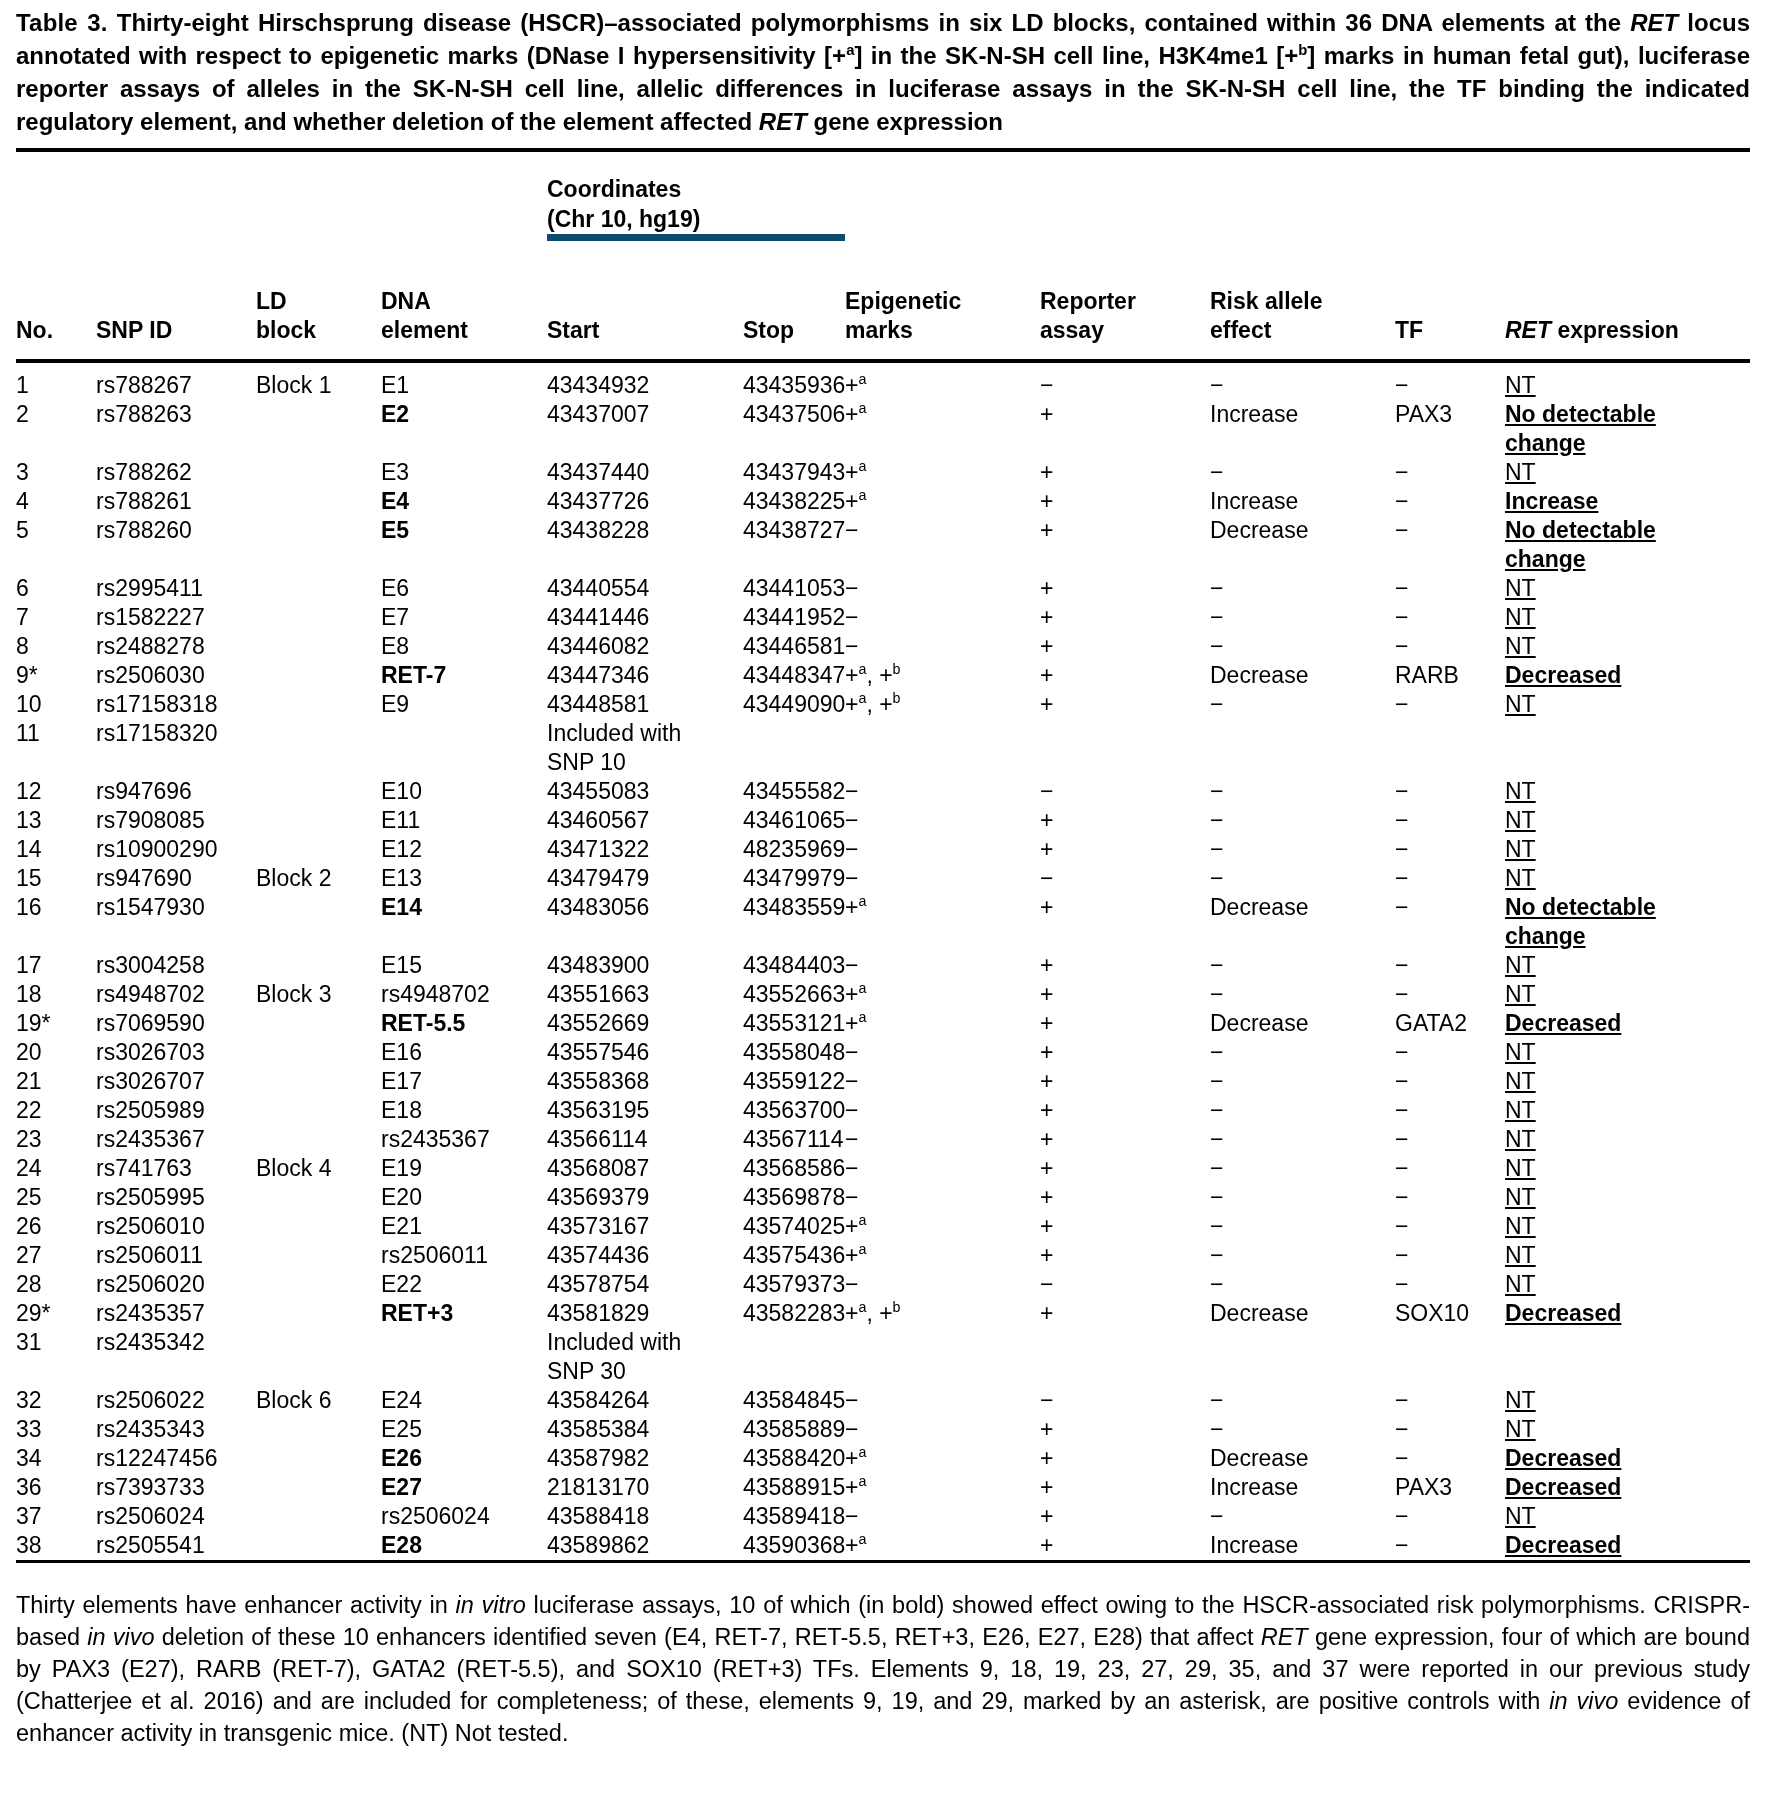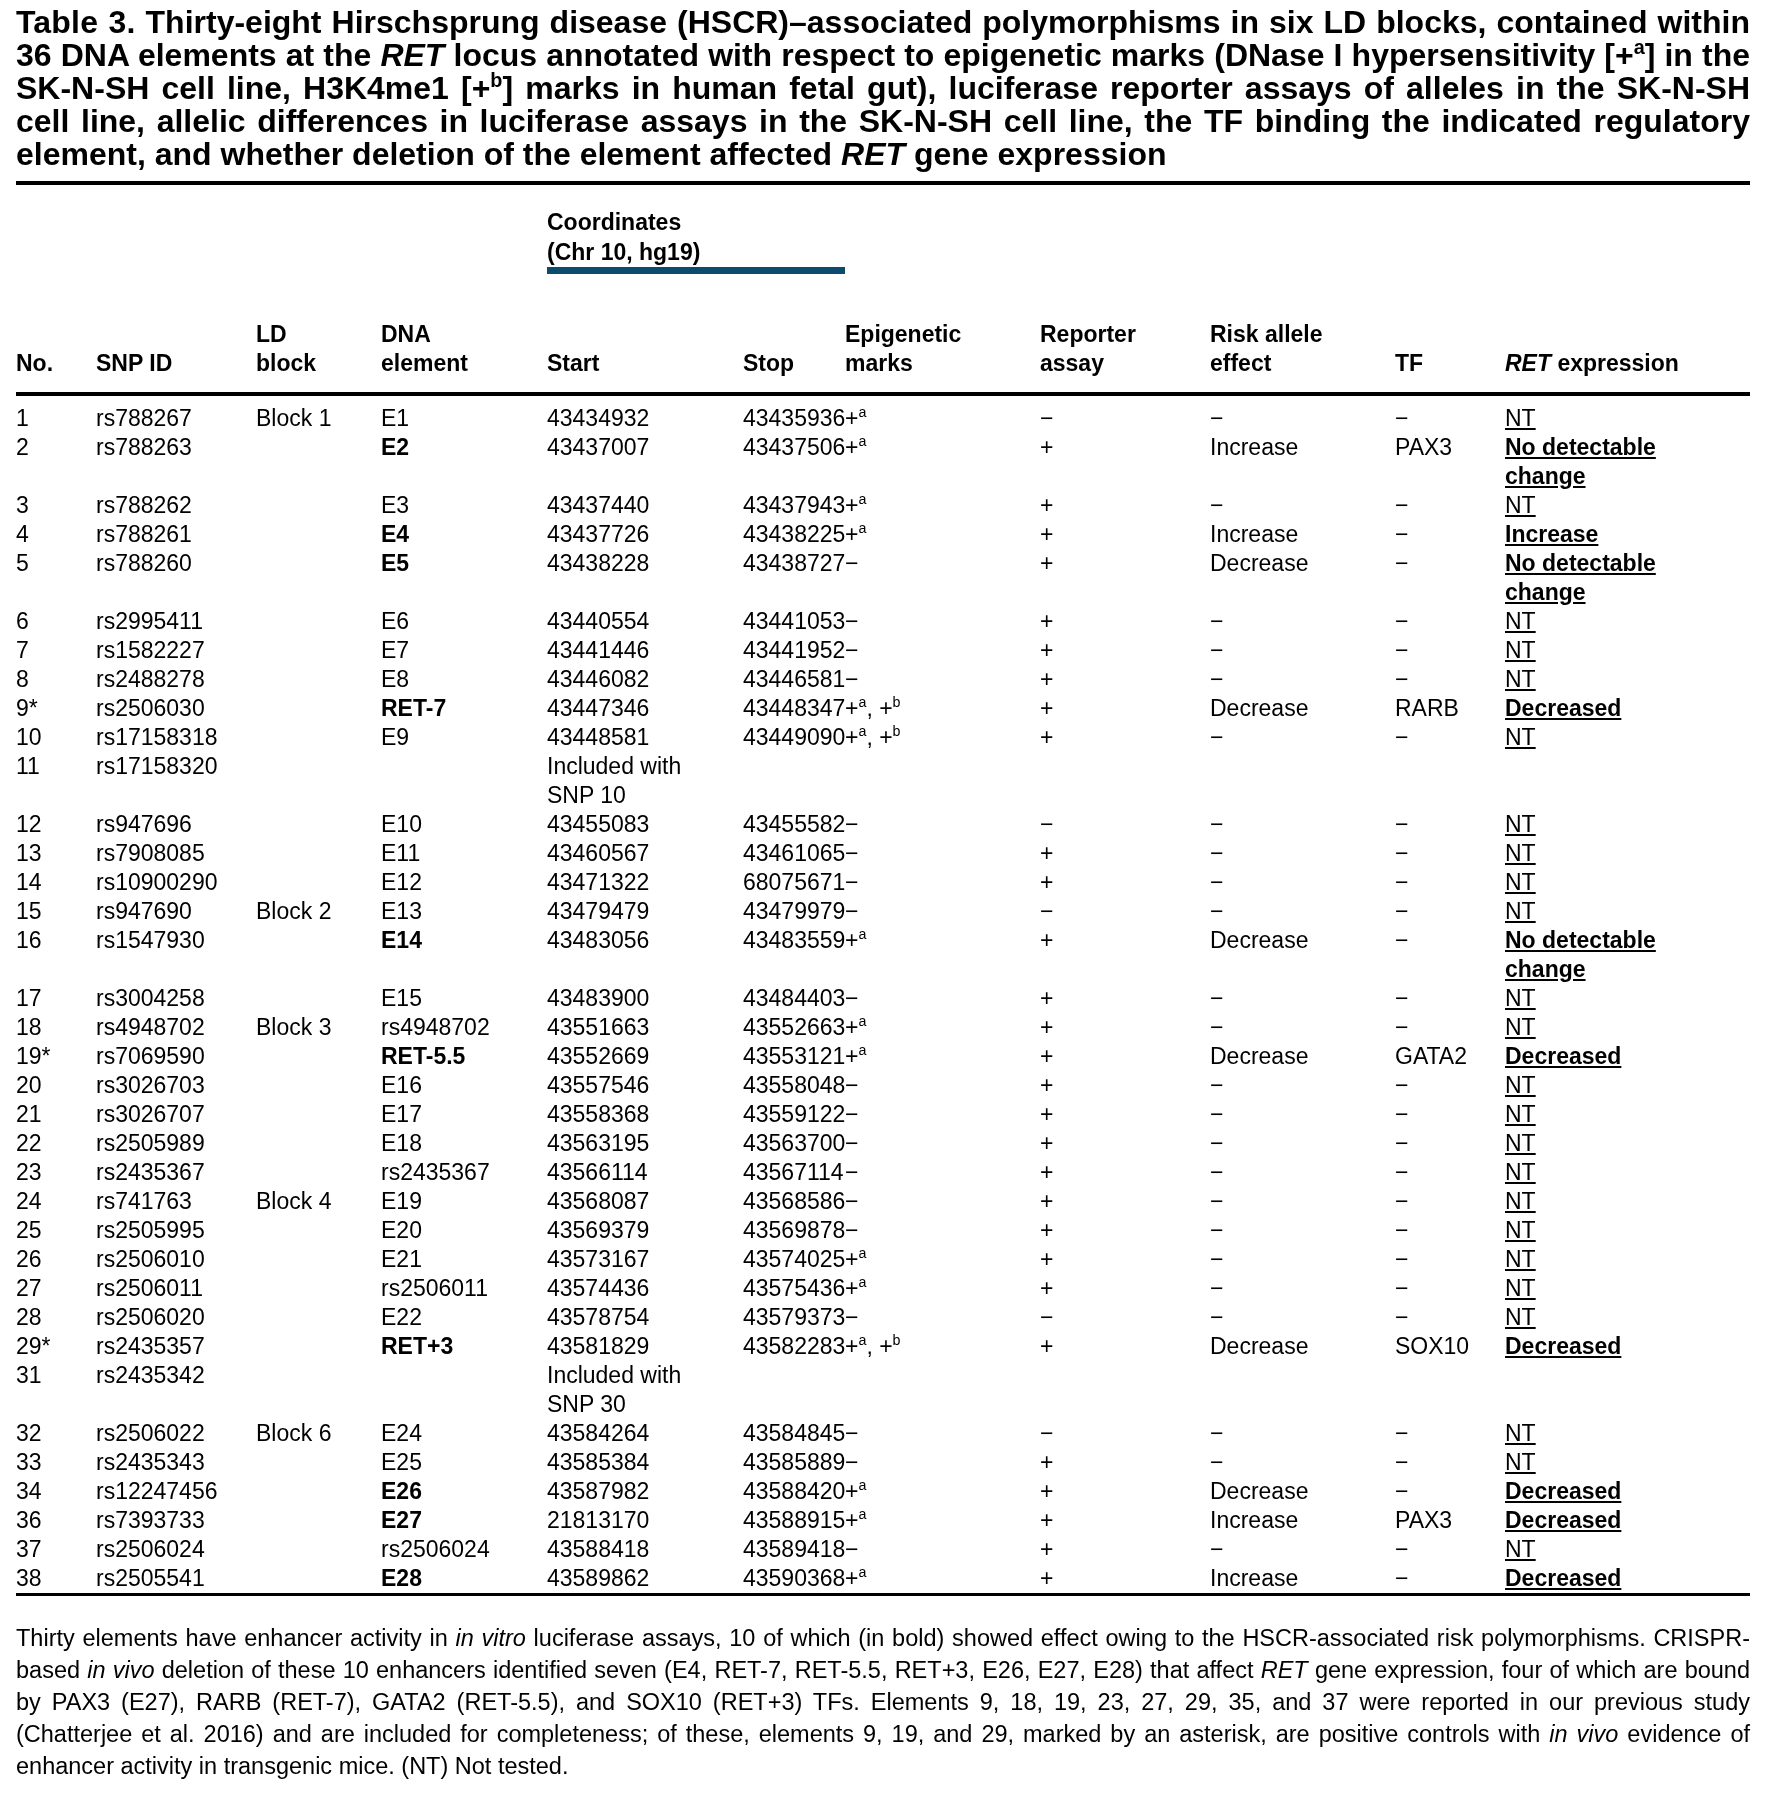--- a/index.html
+++ b/index.html
@@ -16,21 +16,21 @@
   .b{font-weight:bold;}
   sup{font-size:62%;vertical-align:super;line-height:0;}
 
   
   .title-block{
     border-bottom:4px solid #000;
     padding-bottom:10px;
   }
   .title{
     margin:0;
-    font-size:32px;
+    font-size:24px;
     line-height:33px;
     font-weight:bold;
     text-align:justify;
   }
   .title .lead{letter-spacing:0.2px;}
 
   
   table.t{
     width:1734px;
     table-layout:fixed;
@@ -328,21 +328,21 @@
           <td class="c-risk">−</td>
           <td class="c-tf">−</td>
           <td class="c-ret">NT</td>
         </tr>
         <tr>
           <td class="c-no">14</td>
           <td class="c-snp">rs10900290</td>
           <td class="c-block"></td>
           <td class="c-elem">E12</td>
           <td class="c-start">43471322</td>
-          <td class="c-stop">68075671</td>
+          <td class="c-stop">48235969</td>
           <td class="c-epi">−</td>
           <td class="c-rep">+</td>
           <td class="c-risk">−</td>
           <td class="c-tf">−</td>
           <td class="c-ret">NT</td>
         </tr>
         <tr>
           <td class="c-no">15</td>
           <td class="c-snp">rs947690</td>
           <td class="c-block">Block 2</td>

